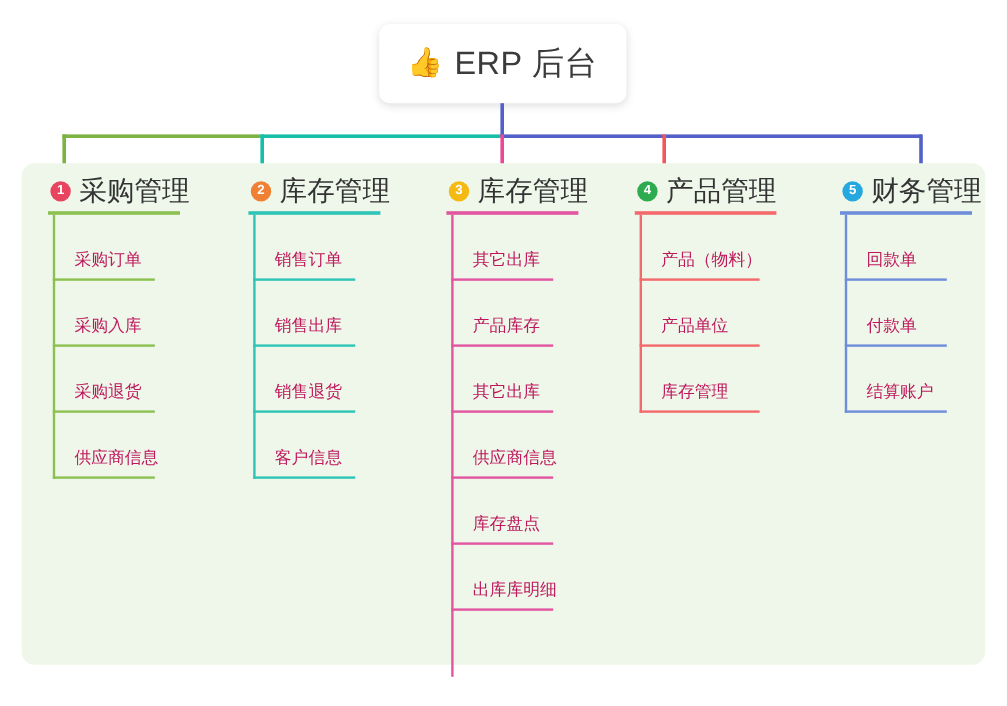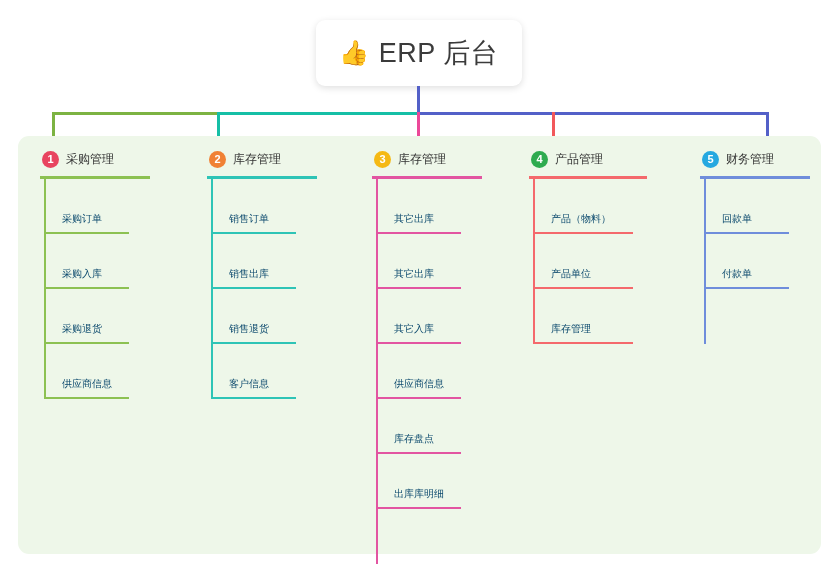--- a/index.html
+++ b/index.html
@@ -100,21 +100,21 @@
     height: 17px;
     border-radius: 50%;
     color: #ffffff;
     font-size: 11px;
     line-height: 17px;
     text-align: center;
     font-weight: bold;
     flex: none;
   }
   .branch-title {
-    font-size: 12px;
+    font-size: 23px;
     color: #333333;
     white-space: nowrap;
   }
   .branch-rule {
     height: 3px;
     margin-top: 4px;
   }
 
   
   .leaves {
@@ -129,22 +129,22 @@
   }
   .leaf {
     position: relative;
     height: 55px;
     box-sizing: border-box;
   }
   .leaf-text {
     position: absolute;
     left: 22px;
     bottom: 8px;
-    font-size: 10px;
-    color: #0c4a6e;
+    font-size: 14px;
+    color: #be185d;
     white-space: nowrap;
   }
   .leaf-rule {
     position: absolute;
     left: 4px;
     bottom: 0;
     height: 2px;
   }
 </style>
 </head>
@@ -230,25 +230,25 @@
           <span class="branch-title">库存管理</span>
         </div>
         <div class="branch-rule" style="width: 110px; background: rgb(226, 85, 161);"></div>
         <div class="leaves">
           <div class="spine" style="background: rgb(226, 85, 161); height: 385px;"></div>
           <div class="leaf">
             <span class="leaf-text">其它出库</span>
             <div class="leaf-rule" style="width: 85px; background: rgb(226, 85, 161);"></div>
           </div>
           <div class="leaf">
+            <span class="leaf-text">产品库存</span>
+            <div class="leaf-rule" style="width: 85px; background: rgb(226, 85, 161);"></div>
+          </div>
+          <div class="leaf">
             <span class="leaf-text">其它出库</span>
-            <div class="leaf-rule" style="width: 85px; background: rgb(226, 85, 161);"></div>
-          </div>
-          <div class="leaf">
-            <span class="leaf-text">其它入库</span>
             <div class="leaf-rule" style="width: 85px; background: rgb(226, 85, 161);"></div>
           </div>
           <div class="leaf">
             <span class="leaf-text">供应商信息</span>
             <div class="leaf-rule" style="width: 85px; background: rgb(226, 85, 161);"></div>
           </div>
           <div class="leaf">
             <span class="leaf-text">库存盘点</span>
             <div class="leaf-rule" style="width: 85px; background: rgb(226, 85, 161);"></div>
           </div>
@@ -289,17 +289,21 @@
         <div class="leaves">
           <div class="spine" style="background: rgb(111, 141, 219); height: 165px;"></div>
           <div class="leaf">
             <span class="leaf-text">回款单</span>
             <div class="leaf-rule" style="width: 85px; background: rgb(111, 141, 219);"></div>
           </div>
           <div class="leaf">
             <span class="leaf-text">付款单</span>
             <div class="leaf-rule" style="width: 85px; background: rgb(111, 141, 219);"></div>
           </div>
+          <div class="leaf">
+            <span class="leaf-text">结算账户</span>
+            <div class="leaf-rule" style="width: 85px; background: rgb(111, 141, 219);"></div>
+          </div>
         </div>
       </div>
     </div>
 
 </div>
 
 </body></html>

